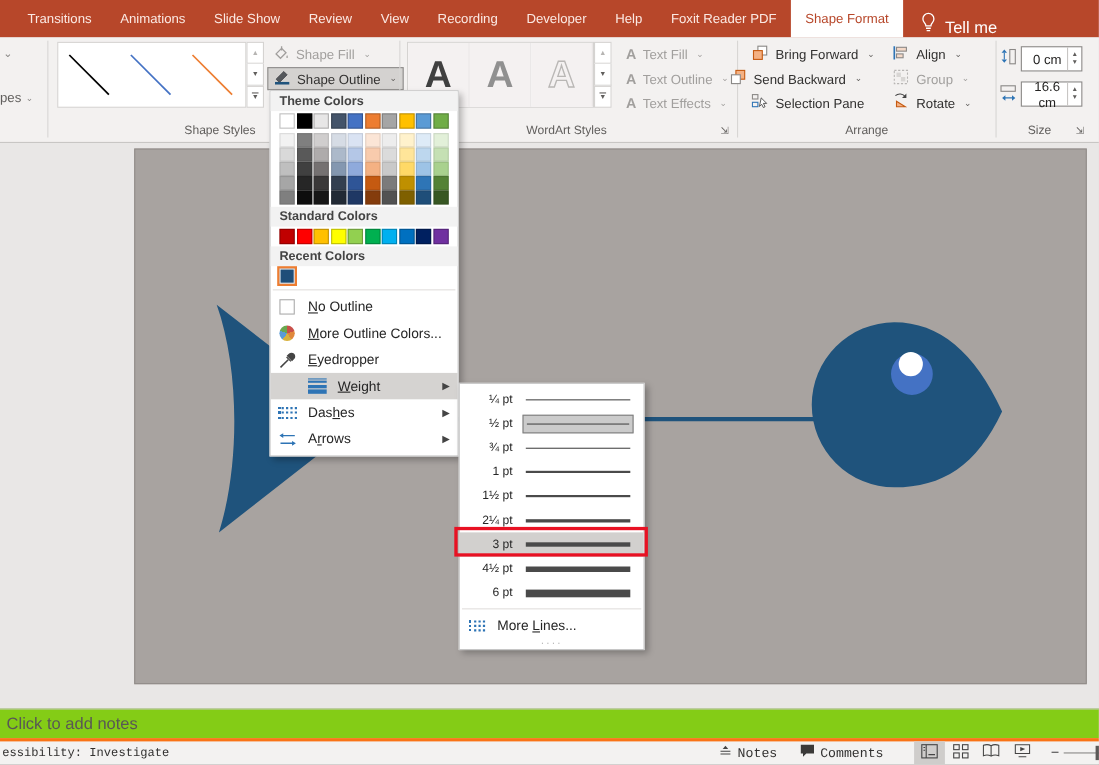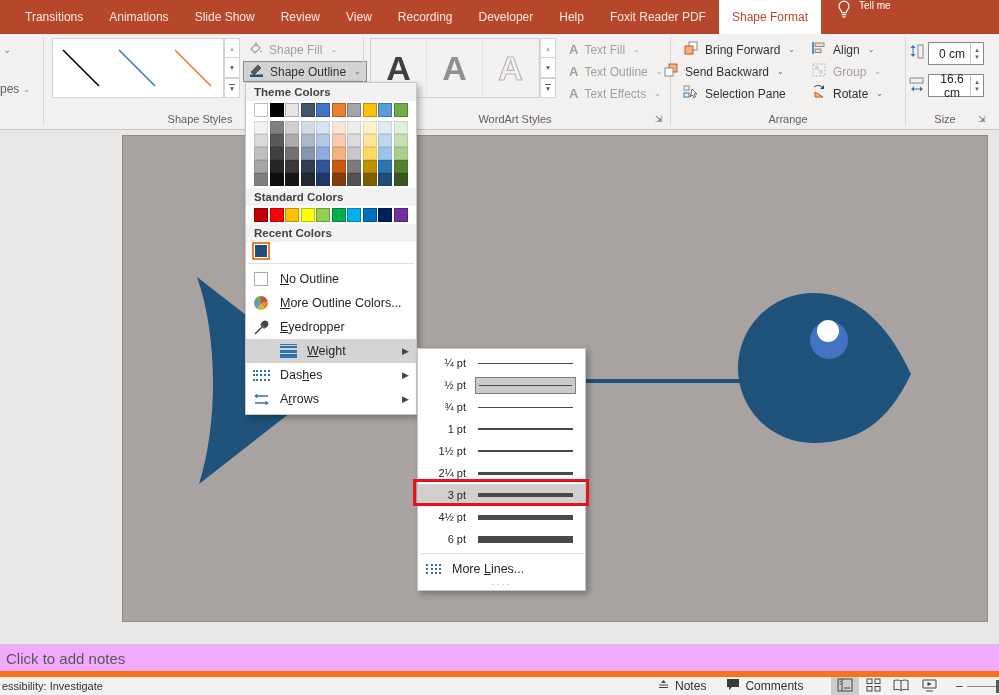--- a/index.html
+++ b/index.html
@@ -9,21 +9,21 @@
     font-family:"Liberation Sans","DejaVu Sans",sans-serif;
     background:#e9e7e6;
   }
   u { text-decoration:underline; }
 
   
   .titlebar { position:absolute; top:0; left:0; right:0; height:34px; background:#b7472a;
     display:flex; align-items:stretch; padding-left:12px; }
   .tab { color:#fbe9e3; font-size:12px; padding:13px 13px; display:flex; align-items:center; white-space:nowrap; }
   .tab.active { background:#ffffff; color:#b7472a; }
-  .tellme { display:flex; align-items:flex-start; gap:8px; color:#ffffff; padding:0 12px; margin-left:4px; font-size:10px; }
+  .tellme { display:flex; align-items:flex-end; gap:8px; color:#ffffff; padding:0 12px; margin-left:4px; font-size:15px; }
 
   
   .ribbon { position:absolute; top:34px; left:0; right:0; height:96px; background:#f3f1f0; border-bottom:1px solid #c8c6c4; }
   .vdiv { position:absolute; top:3px; bottom:4px; width:1px; background:#d8d6d4; }
   .group-label { position:absolute; bottom:4px; font-size:11px; color:#605e5c; text-align:center; white-space:nowrap; }
   .launcher { position:absolute; bottom:5px; font-size:9px; color:#605e5c; line-height:9px; }
 
   .partial-chev { position:absolute; left:3px; top:10px; color:#8a8886; font-size:10px; }
   .partial-shapes { position:absolute; left:0px; top:48px; color:#605e5c; font-size:12px; display:flex; gap:4px; align-items:center; }
 
@@ -49,25 +49,25 @@
   .spinbox { position:absolute; width:56px; height:23px; background:#fff; border:1px solid #8a8886; display:flex; align-items:center; }
   .spinbox .val { flex:1; font-size:12px; color:#252423; padding-left:5px;text-align:center; }
   .spinbox .arrows { width:13px; border-left:1px solid #c8c6c4; height:100%; display:flex; flex-direction:column; align-items:center; justify-content:center; font-size:6px; color:#605e5c; line-height:7px; }
   .size-ic { position:absolute; width:16px; height:18px; }
 
   
   .workspace { position:absolute; top:130px; left:0; right:0; height:514px; background:#e9e7e6; }
   .slide { position:absolute; left:122px; top:5px; width:866px; height:487px; background:#a8a3a0; border:1px solid #918c89; }
   .slide svg { position:absolute; left:0; top:0; }
 
-  .notespane { position:absolute; top:644px; left:0; right:0; height:27px; background:#f0abfc; border-top:1px solid #c9c7c5; display:flex; align-items:center; }
+  .notespane { position:absolute; top:644px; left:0; right:0; height:27px; background:#84cc16; border-top:1px solid #c9c7c5; display:flex; align-items:center; }
   .notespane span { font-size:15px; color:#595755; padding-left:6px; }
 
   
-  .statusbar { position:absolute; top:671px; left:0; right:0; height:24px; background:#f3f2f1; border-top:6px solid #f97316; display:flex; align-items:center; font-size:11px; color:#323130; }
+  .statusbar { position:absolute; top:671px; left:0; right:0; height:24px; background:#f3f2f1; border-top:3px solid #f97316; display:flex; align-items:center; font-size:11px; color:#323130;font-family:Liberation Mono, monospace; }
   .sb-left { padding-left:2px; white-space:nowrap; }
   .sb-right { position:absolute; right:0; top:0; height:100%; display:flex; align-items:center; }
   .sb-btn { display:flex; align-items:center; gap:5px; padding:0 10px; height:100%; font-size:12px; color:#323130; }
   .sb-view { width:28px; height:100%; display:flex; align-items:center; justify-content:center; }
   .sb-view.active { background:#cfcdcb; }
   .sb-zoom { display:flex; align-items:center; height:100%; padding-left:8px; }
   .zoom-minus { font-size:13px; color:#444; padding:0 4px; }
   .zoom-track { width:32px; height:1px; background:#8a8886; position:relative; }
   .zoom-handle { position:absolute; right:-4px; top:-6px; width:7px; height:13px; background:#5b5957; }
 

